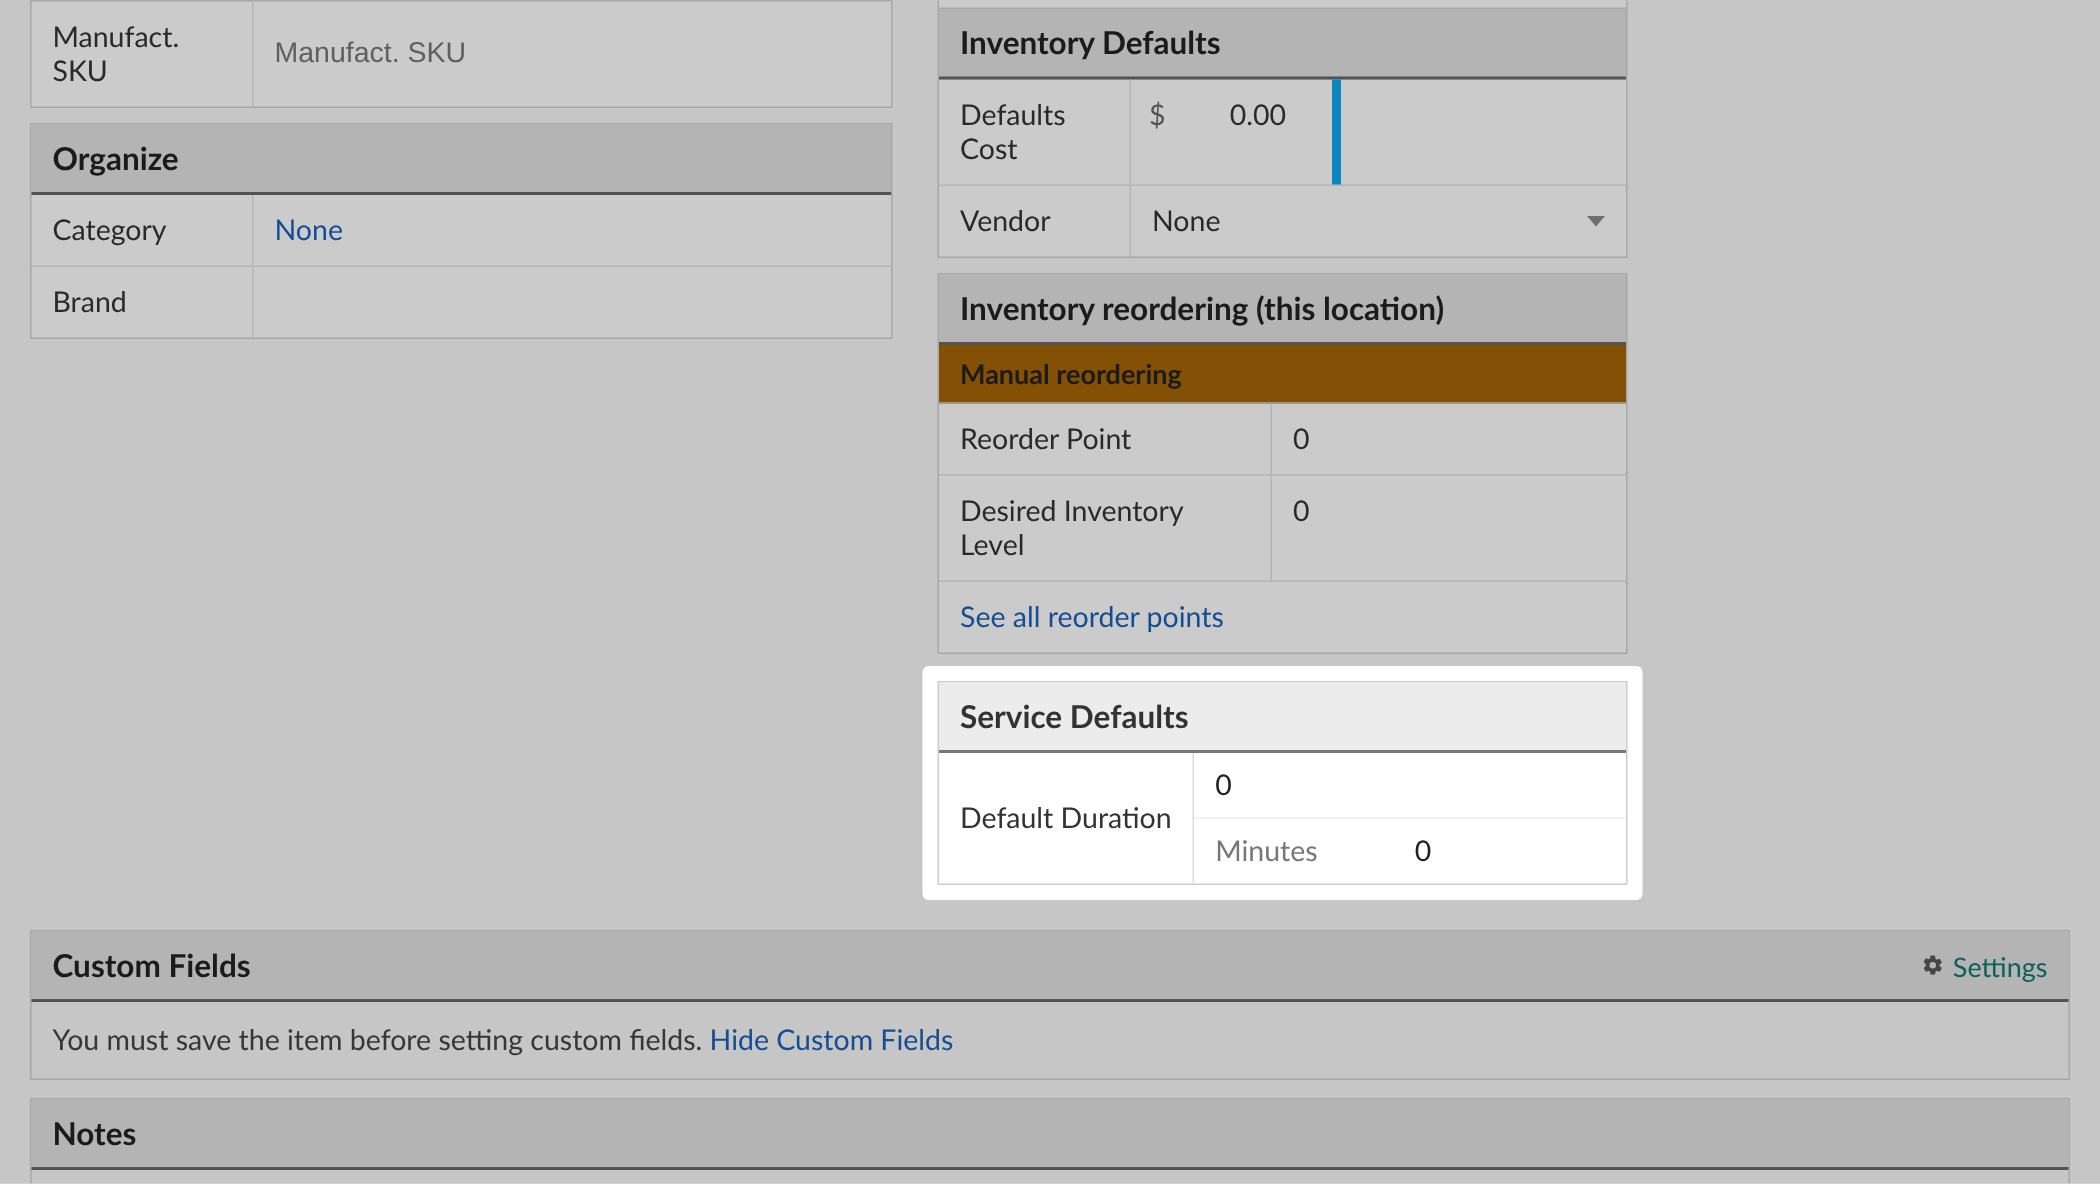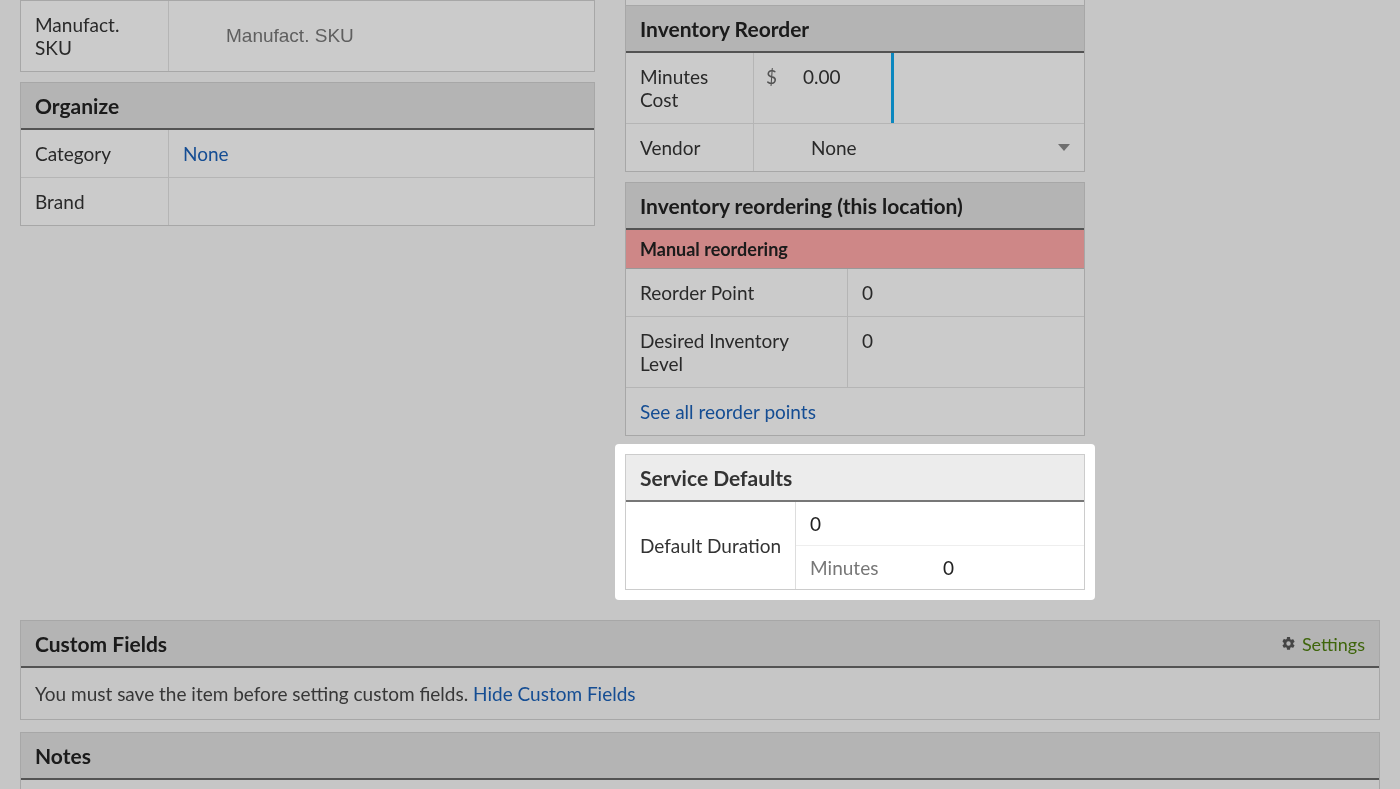--- a/index.html
+++ b/index.html
@@ -34,32 +34,32 @@
     border-bottom: 2px solid #666;
     padding: 10px 14px;
     font-weight: 700;
     font-size: 21px;
     color: #222;
     display: flex;
     justify-content: space-between;
     align-items: center;
   }
   .panel-header.sub {
-    background: #fca5a5;
+    background: #a16207;
     border-bottom: 1px solid #bbb;
     font-weight: 700;
     font-size: 18px;
     padding: 8px 14px;
   }
   .row {
     display: flex;
     align-items: stretch;
     border-bottom: 1px solid #ddd;
   }
-  .row:last-child { border-bottom: none; gap: 43px; }
+  .row:last-child { border-bottom: none; }
   .row-label {
     padding: 12px 14px;
     font-size: 19px;
     color: #333;
     border-right: 1px solid #ddd;
     display: flex;
     align-items: center;
   }
   .row-value {
     flex: 1;
@@ -98,33 +98,33 @@
     display: flex;
     align-items: stretch;
     flex: 1;
   }
   .currency-sym {
     padding: 12px 12px;
     color: #666;
   }
   .currency-val {
     width: 105px;
-    text-align: left;
+    text-align: center;
     padding: 12px 14px;
-    border-right: 3px solid #0ea5e9;
+    border-right: 6px solid #0ea5e9;
   }
   .full-panel {
     border: 1px solid #ccc;
     margin-top: 12px;
   }
   .full-panel .panel-body { padding: 14px; font-size: 19px; color: #444; }
   .settings-link {
     font-weight: 400;
     font-size: 18px;
-    color: #4d7c0f;
+    color: #0f766e;
     display: flex;
     align-items: center;
     gap: 6px;
     cursor: pointer;
   }
   .gear {
     display: inline-block;
     width: 15px; height: 15px;
     color: #555;
   }
@@ -211,23 +211,23 @@
         <div class="row">
           <div class="row-label" style="width:148px">Brand</div>
         </div>
       </div>
     </div>
 
     <div class="col-right">
 
       <div class="panel" style="border-top:none">
         <div style="height:6px;border-bottom:1px solid #ccc"></div>
-        <div class="panel-header">Inventory Reorder</div>
-        <div class="row">
-          <div class="row-label" style="width:128px">Minutes Cost</div>
+        <div class="panel-header">Inventory Defaults</div>
+        <div class="row">
+          <div class="row-label" style="width:128px">Defaults Cost</div>
           <div class="currency-box">
             <div class="currency-sym">$</div>
             <div class="currency-val">0.00</div>
             <div style="flex:1"></div>
           </div>
         </div>
         <div class="row">
           <div class="row-label" style="width:128px">Vendor</div>
           <div class="select">
             <span>None</span>

